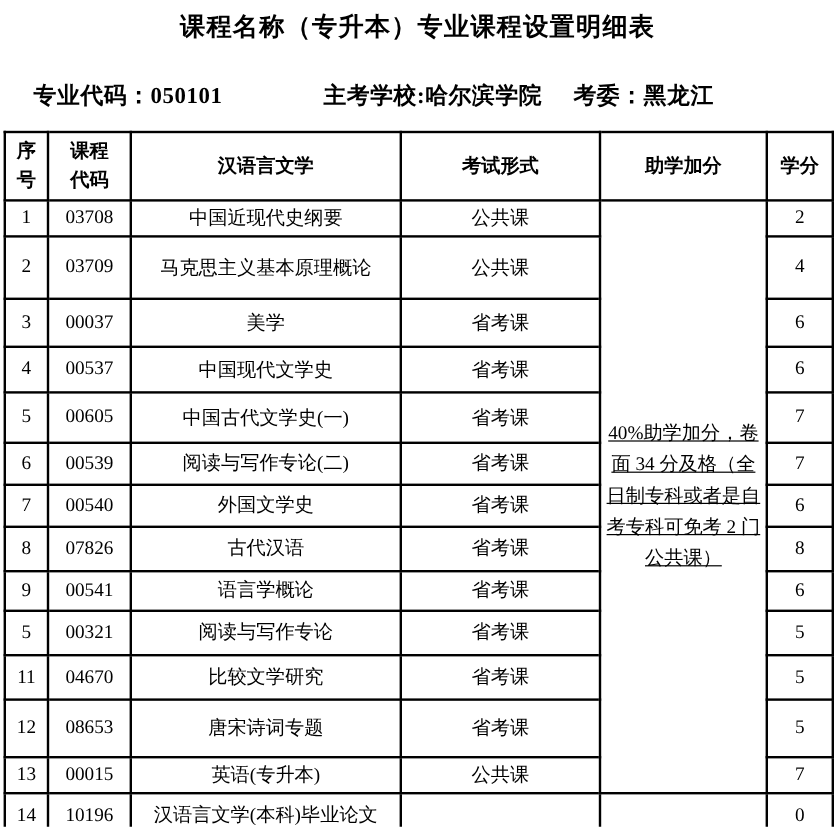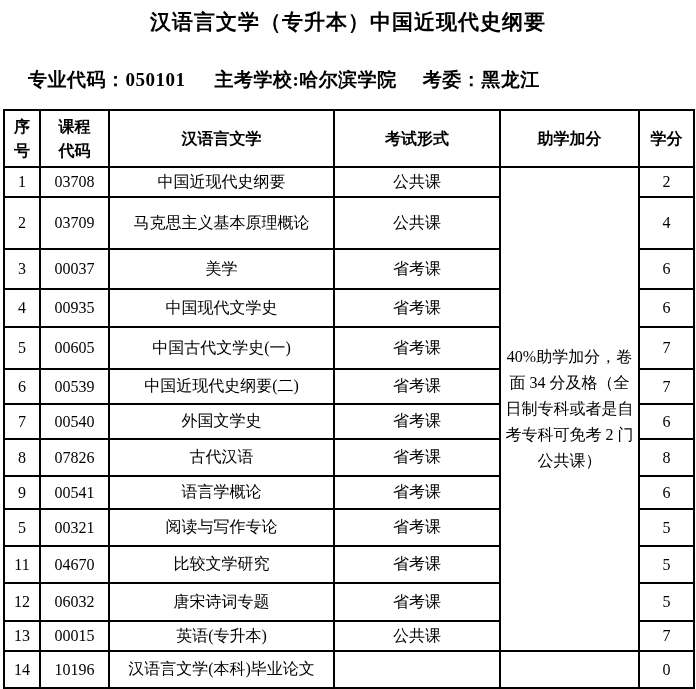--- a/index.html
+++ b/index.html
@@ -10,50 +10,50 @@
   }
   .title{
     margin:8px 0 0 0;text-align:center;
     font-size:21px;font-weight:bold;letter-spacing:1px;
   }
   .meta{
     margin:31px 0 0 28px;
     font-size:19px;font-weight:bold;letter-spacing:0.5px;
     white-space:nowrap;
   }
-  .meta .seg-code{margin-right:29px}
+  .meta .seg-code{margin-right:84px}
   .meta .seg-school{margin-right:26px}
   table.course-table{
     border-collapse:collapse;table-layout:fixed;
     width:690px;margin:16px 0 0 3px;
   }
   .course-table th,.course-table td{
     border:2px solid #000000;
     text-align:center;vertical-align:middle;
     font-size:16px;padding:0;overflow:hidden;
   }
   .course-table th{
     font-weight:bold;white-space:pre-line;line-height:24px;
   }
   .course-table thead tr{height:57px}
   tr.r1{height:30px}  tr.r2{height:52px}  tr.r3{height:40px}
   tr.r4{height:38px}  tr.r5{height:42px}  tr.r6{height:35px}
   tr.r7{height:35px}  tr.r8{height:37px}  tr.r9{height:33px}
-  tr.r10{height:37px} tr.r11{height:37px} tr.r12{height:38px}
+  tr.r10{height:37px} tr.r11{height:37px} tr.r12{height:48px}
   tr.r13{height:30px} tr.r14{height:37px}
   td.bonus-cell{vertical-align:middle}
   .bonus-text{
     width:130px;margin:0 auto;text-align:center;
-    font-size:16px;line-height:26px;
+    font-size:16px;line-height:26px;text-decoration:underline;
   }
 </style>
 </head>
 <body>
 
-<div class="title">汉语言文学（专升本）中国近现代史纲要</div>
+<div class="title">课程名称（专升本）专业课程设置明细表</div>
 
 <div class="meta">
   <span class="seg-code">专业代码：050101</span><span class="seg-school">主考学校:哈尔滨学院</span><span>考委：黑龙江</span>
 </div>
 
 <table class="course-table">
   <colgroup>
     <col style="width:36px">
       <col style="width:69px">
       <col style="width:225px">
@@ -93,36 +93,36 @@
       </tr>
       <tr class="r3">
         <td>3</td>
         <td>00037</td>
         <td>美学</td>
         <td>省考课</td>
         <td>6</td>
       </tr>
       <tr class="r4">
         <td>4</td>
-        <td>00935</td>
+        <td>00537</td>
         <td>中国现代文学史</td>
         <td>省考课</td>
         <td>6</td>
       </tr>
       <tr class="r5">
         <td>5</td>
         <td>00605</td>
         <td>中国古代文学史(一)</td>
         <td>省考课</td>
         <td>7</td>
       </tr>
       <tr class="r6">
         <td>6</td>
         <td>00539</td>
-        <td>中国近现代史纲要(二)</td>
+        <td>阅读与写作专论(二)</td>
         <td>省考课</td>
         <td>7</td>
       </tr>
       <tr class="r7">
         <td>7</td>
         <td>00540</td>
         <td>外国文学史</td>
         <td>省考课</td>
         <td>6</td>
       </tr>
@@ -149,21 +149,21 @@
       </tr>
       <tr class="r11">
         <td>11</td>
         <td>04670</td>
         <td>比较文学研究</td>
         <td>省考课</td>
         <td>5</td>
       </tr>
       <tr class="r12">
         <td>12</td>
-        <td>06032</td>
+        <td>08653</td>
         <td>唐宋诗词专题</td>
         <td>省考课</td>
         <td>5</td>
       </tr>
       <tr class="r13">
         <td>13</td>
         <td>00015</td>
         <td>英语(专升本)</td>
         <td>公共课</td>
         <td>7</td>

